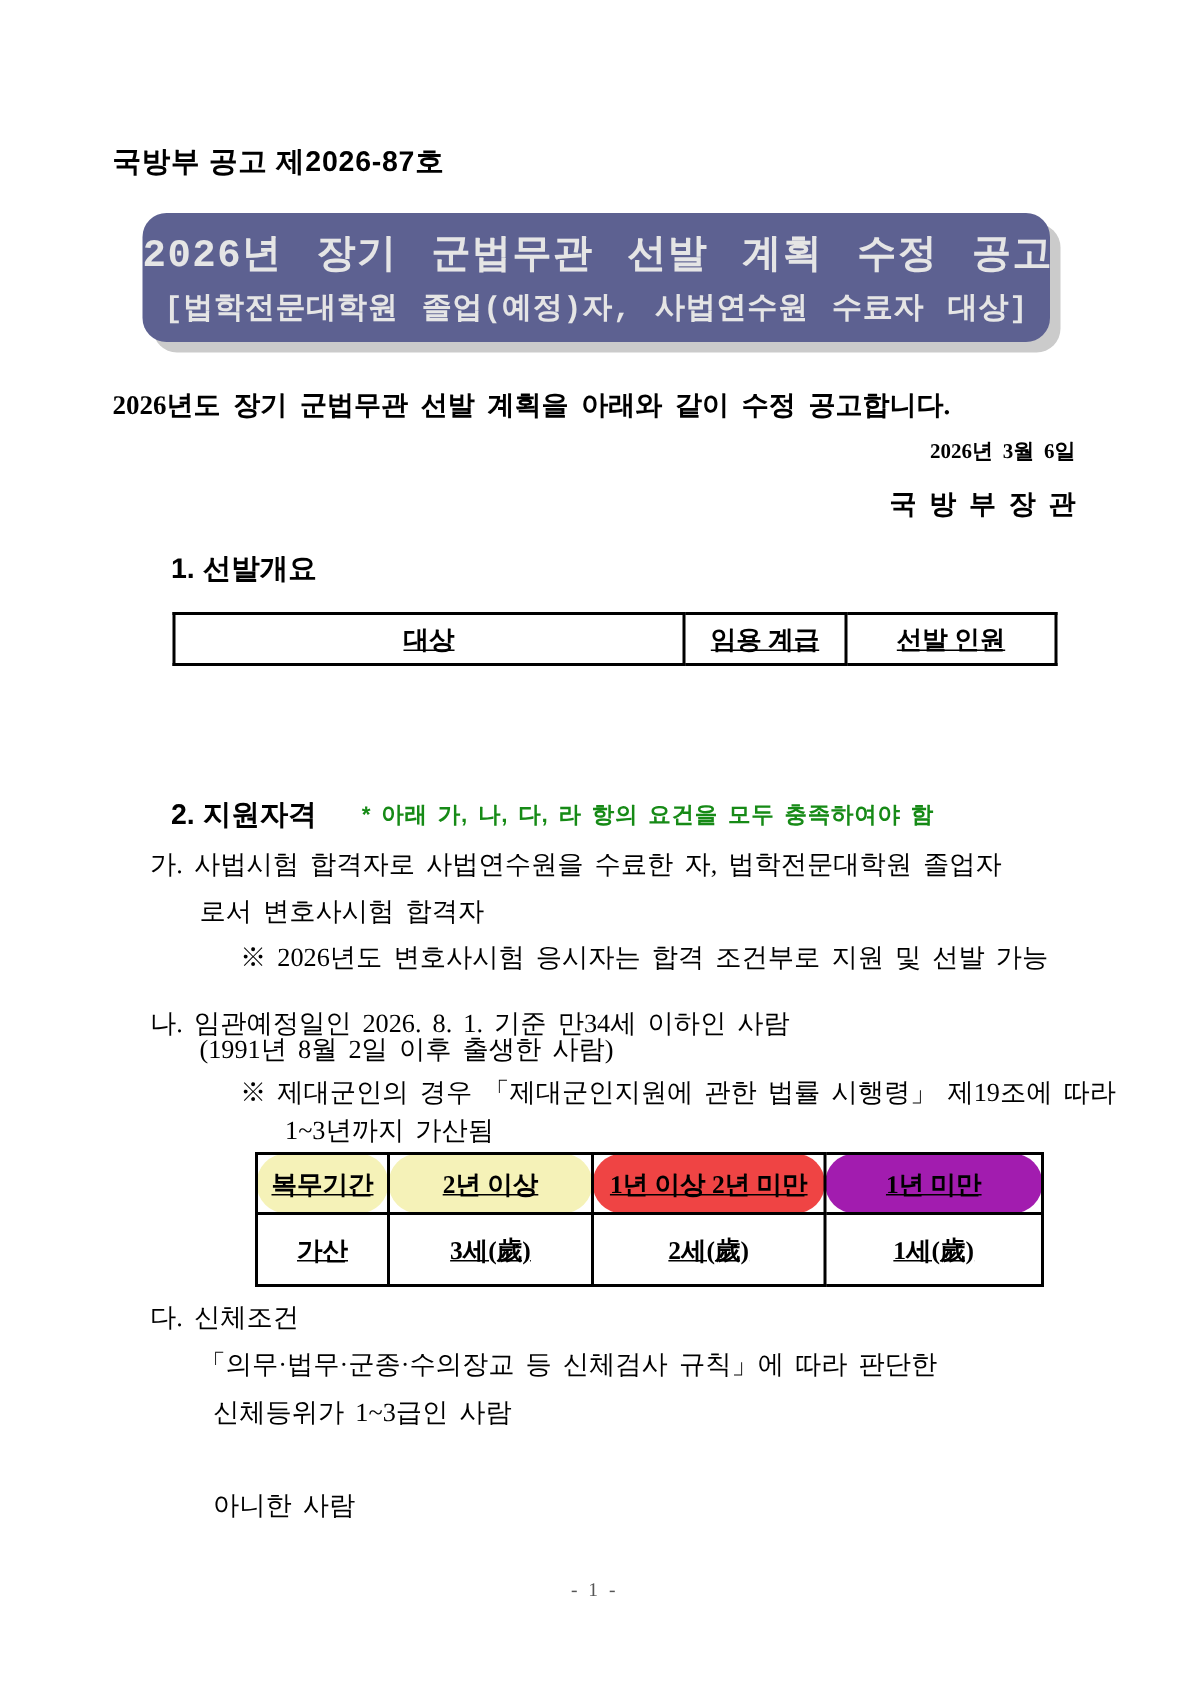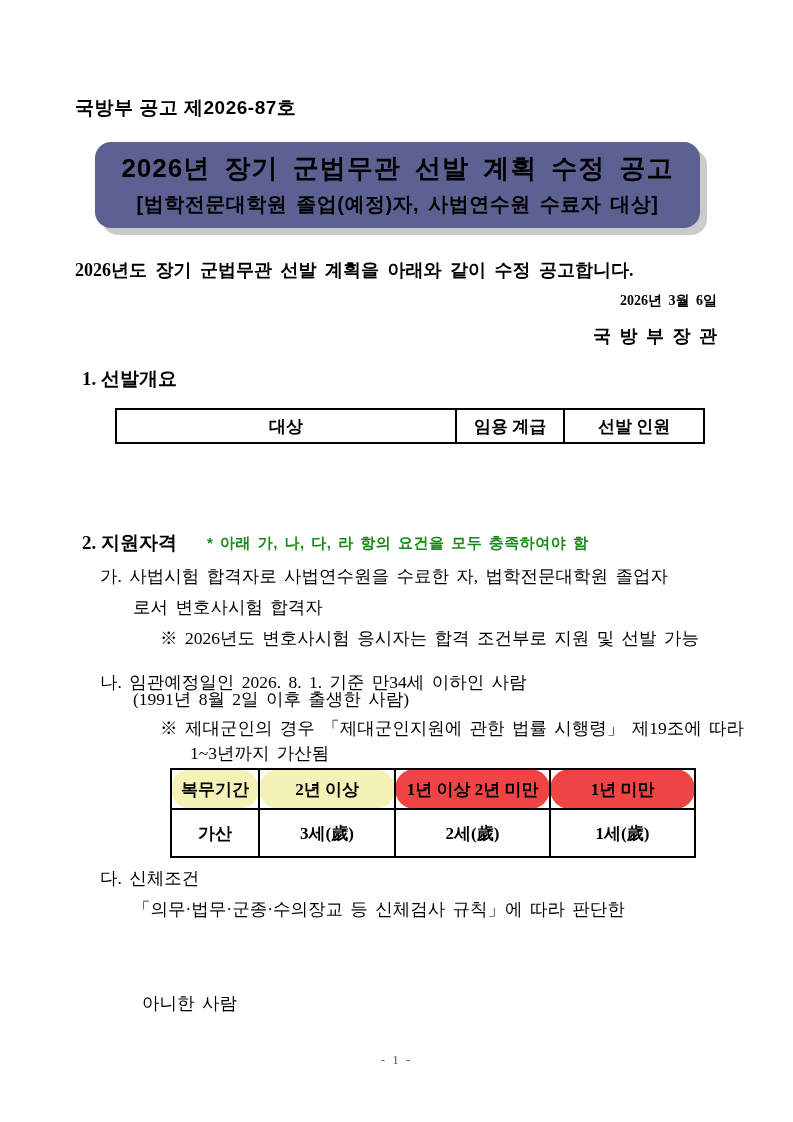--- a/index.html
+++ b/index.html
@@ -47,34 +47,34 @@
   .date-line {
     top: 292px; right: 76px;
     font-size: 14px; font-weight: bold; word-spacing: 3px;
   }
   .signer-line {
     top: 324px; right: 74px;
     font-size: 18px; font-weight: bold; letter-spacing: 2px;
   }
 
   .sec-heading {
-    font-family: Liberation Serif, serif;
-    font-size: 19px; font-weight: bold;
+    font-family: Liberation Sans, sans-serif;
+    font-size: 19px; font-weight: bold; margin-left: 32px;
   }
   .s1-heading { top: 366px; left: 82px; }
   .s2-heading-row { top: 530px; left: 82px; text-align: center; }
   .s2-note {
     margin-left: 26px;
     font-family: "Liberation Sans", sans-serif;
     font-size: 15px; font-weight: bold;
     letter-spacing: 0.5px; word-spacing: 2px;
     vertical-align: 1px;
   }
 
-  table { border-collapse: collapse; table-layout: fixed; }
+  table { border-collapse: collapse; table-layout: fixed; text-decoration: underline; }
   .doc-table { border: 2px solid #000; }
   .doc-table td, .doc-table th {
     border: 2px solid #000;
     text-align: center; vertical-align: middle;
     font-weight: bold; font-size: 17px;
     padding: 0;
   }
   .table1 { top: 408px; left: 115px; width: 588px; }
   .table1 .hrow td { height: 32px; }
   .table1 .drow td { height: 64px; }
@@ -109,21 +109,21 @@
     white-space: normal;
   }
 </style>
 </head>
 <body>
 
 <div class="page">
 
   <div class="abs notice-no">국방부 공고 제2026-87호</div>
 
-  <div class="abs title-box" style="background: rgb(93, 97, 145); color: #000000; box-shadow: rgb(203, 203, 203) 7px 7px 0px;">
+  <div class="abs title-box" style="background: rgb(93, 97, 145); color: #e5e5e5; box-shadow: rgb(203, 203, 203) 7px 7px 0px; font-family: Liberation Mono, monospace;">
     <div class="title-line1">2026년 장기 군법무관 선발 계획 수정 공고</div>
     <div class="title-line2">[법학전문대학원 졸업(예정)자, 사법연수원 수료자 대상]</div>
   </div>
 
   <div class="abs intro">2026년도 장기 군법무관 선발 계획을 아래와 같이 수정 공고합니다.</div>
   <div class="abs date-line">2026년 3월 6일</div>
   <div class="abs signer-line">국 방 부 장 관</div>
 
   <div class="abs sec-heading s1-heading">1. 선발개요</div>
 
@@ -161,31 +161,32 @@
         <col style="width:88px">
         <col style="width:136px">
         <col style="width:155px">
         <col style="width:145px">
       </colgroup>
     <tbody>
         <tr class="hrow">
       <td style="background: rgb(245, 242, 184);">복무기간</td>
       <td style="background: rgb(245, 242, 184);">2년 이상</td>
       <td style="background: #ef4444;">1년 이상 2년 미만</td>
-      <td style="background: #ef4444; margin-top: 44px;">1년 미만</td>
+      <td style="background: #a21caf; margin-top: 44px;">1년 미만</td>
     </tr>
     <tr class="drow">
       <td>가산</td>
       <td>3세(歲)</td>
       <td>2세(歲)</td>
       <td>1세(歲)</td>
     </tr>
   </tbody>
     </table>
 
   <div class="abs line da-line1">다. 신체조건</div>
   <div class="abs line da-line2">「의무·법무·군종·수의장교 등 신체검사 규칙」에 따라 판단한</div>
+  <div class="abs line da-line3">신체등위가 1~3급인 사람</div>
 
   <div class="abs line ra-line2">아니한 사람</div>
 
   <div class="abs page-num">- 1 -</div>
 
 </div>
 
 </body></html>

